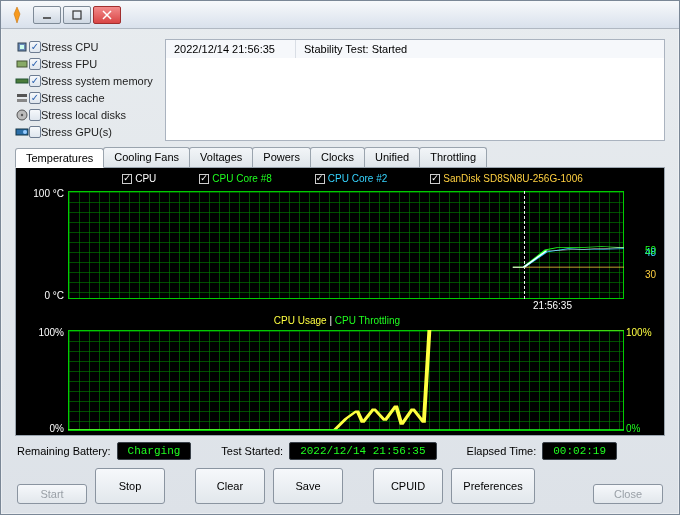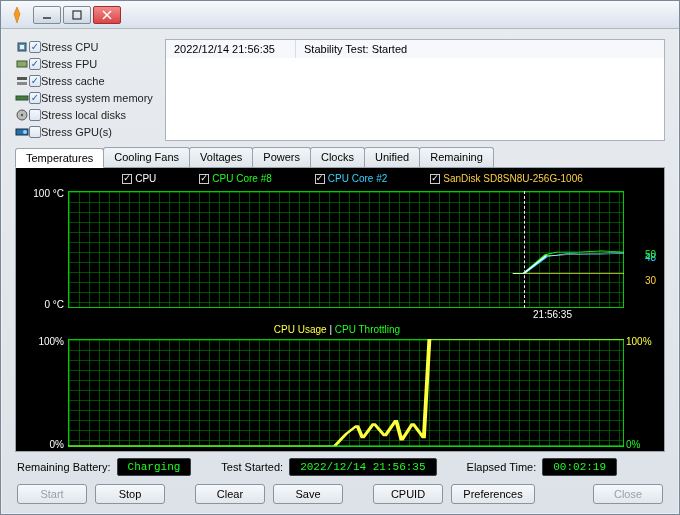--- a/index.html
+++ b/index.html
@@ -42,21 +42,21 @@
   .chart-wrap { position:relative; padding-left:48px; padding-right:30px; flex:1; display:flex; flex-direction:column;}
   .ylab { position:absolute; left:0; width:44px; text-align:right; font-size:10px; color:#fff;}
   .ylab2 { position:absolute; right:0; width:28px; text-align:left; font-size:10px;}
   .xlab { text-align:right; font-size:10px; color:#fff; padding-right:52px; padding-top:1px;}
   .usage-title { text-align:center; font-size:10px; }
   .statusbar { display:flex; align-items:center; gap:6px; padding:6px 2px 2px; font-size:11px; }
   .lcd { background:#000; color:#1fff1f; font-family:'Courier New',monospace; padding:2px 10px; font-size:11px; border:1px solid #394048; border-radius:2px;}
   .btnrow { display:flex; gap:8px; padding:6px 2px 2px; }
   .btn { font-size:11px; padding:3px 0; width:70px; border:1px solid #8a94a0; border-radius:3px; background:linear-gradient(#f6f8fb,#e2e7ec); cursor:pointer; text-align:center;}
   .btn.wide{width:84px;}
-  .btn:disabled, .btn.disabled { color:#9aa0a7; cursor:default;}
+  .btn:disabled, .btn.disabled { color:#9aa0a7; cursor:default;margin-top:16px;}
   .spacer { flex:1; }
   .vline { position:absolute; top:0; bottom:0; border-left:1px dashed #eee; }
 </style>
 </head>
 <body>
 
 <div class="window">
   <div class="titlebar">
     <span class="icon">
       <svg viewBox="0 0 16 16">
@@ -100,35 +100,35 @@
               <svg width="14" height="14" viewBox="0 0 14 14">
                 <rect x="2" y="4" width="10" height="6" fill="#8a6" stroke="#453"></rect>
               </svg>
             </span>
   <span class="chk checked"></span>
   <span>Stress FPU</span>
           </div>
           <div class="checkline">
             <span class="devicon">
               <svg width="14" height="14" viewBox="0 0 14 14">
+                <rect x="1" y="5" width="12" height="4" fill="#4a7b3a" stroke="#253"></rect>
+              </svg>
+            </span>
+  <span class="chk checked"></span>
+  <span>Stress system memory</span>
+          </div>
+          <div class="checkline">
+            <span class="devicon">
+              <svg width="14" height="14" viewBox="0 0 14 14">
                 <rect x="2" y="3" width="10" height="3" fill="#555"></rect>
                 <rect x="2" y="8" width="10" height="3" fill="#888"></rect>
               </svg>
             </span>
   <span class="chk checked"></span>
   <span>Stress cache</span>
-          </div>
-          <div class="checkline">
-            <span class="devicon">
-              <svg width="14" height="14" viewBox="0 0 14 14">
-                <rect x="1" y="5" width="12" height="4" fill="#4a7b3a" stroke="#253"></rect>
-              </svg>
-            </span>
-  <span class="chk checked"></span>
-  <span>Stress system memory</span>
           </div>
           <div class="checkline">
             <span class="devicon">
               <svg width="14" height="14" viewBox="0 0 14 14">
                 <ellipse cx="7" cy="7" rx="5" ry="5" fill="#bbb" stroke="#555"></ellipse>
                 <circle cx="7" cy="7" r="1.2" fill="#555"></circle>
               </svg>
             </span>
   <span class="chk "></span>
   <span>Stress local disks</span>
@@ -154,21 +154,21 @@
       </div>
     </div>
 
     <div class="tabs" id="tabs">
         <span class="tab active">Temperatures</span>
         <span class="tab">Cooling Fans</span>
         <span class="tab">Voltages</span>
         <span class="tab">Powers</span>
         <span class="tab">Clocks</span>
         <span class="tab">Unified</span>
-        <span class="tab">Remaining</span>
+        <span class="tab">Throttling</span>
       </div>
 
     <div class="charts">
       <div class="legend" id="temp-legend"><span class="li">
             <span class="lchk"></span>
             <span style="color:#ffffff">CPU</span>
           </span><span class="li">
             <span class="lchk"></span>
             <span style="color:#1fff1f">CPU Core #8</span>
           </span><span class="li">

